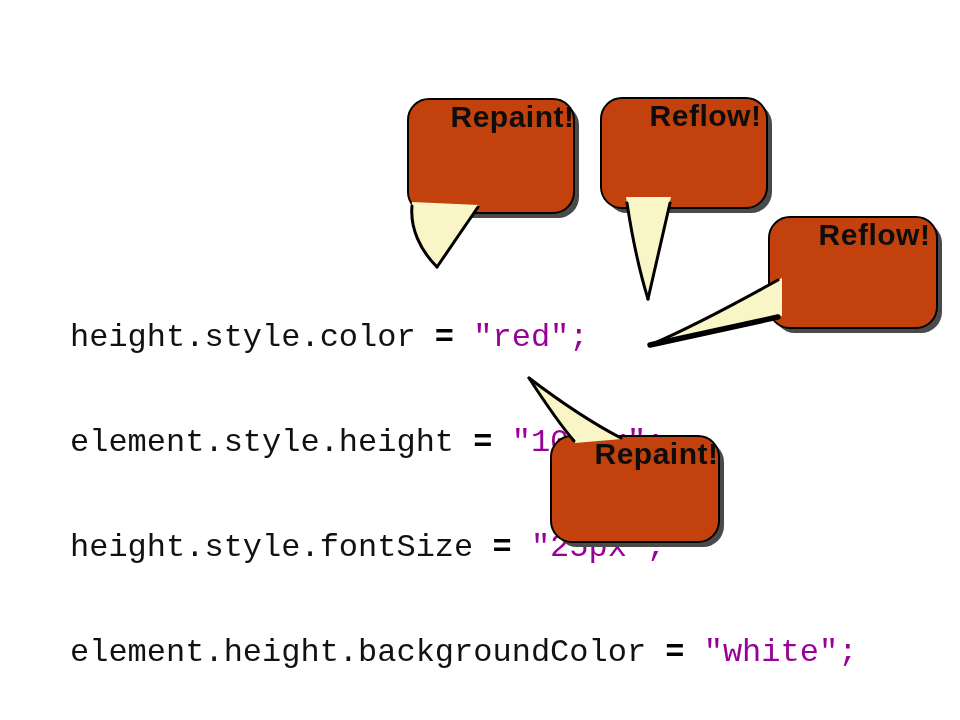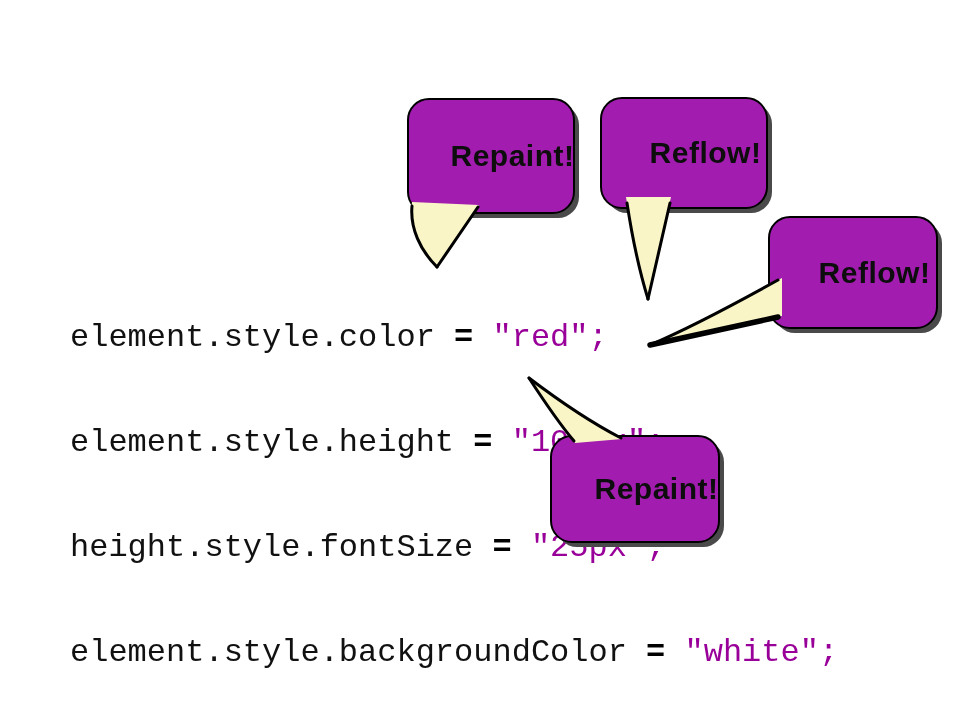--- a/index.html
+++ b/index.html
@@ -34,26 +34,25 @@
     color: #000000;
     margin: 0 1ch;
   }
   .code-val { color: #990099; }
 
   
   .bubble {
     position: absolute;
     z-index: 2;
     box-sizing: border-box;
-    background: #a21caf;
+    background: #c2410c;
     border: 2.5px solid #000000;
     border-radius: 22px;
     box-shadow: 5px 5px 0 -1px #4a4a4a;
     display: flex;
-    align-items: center;
     justify-content: center;
     padding-left: 43px;
   }
   .bubble-label {
     font-weight: bold;
     font-size: 30px;
     color: #0d0d0d;
     letter-spacing: 0.5px;
   }
   #bubble-repaint-top { left: 407px; top:  98px; width: 168px; height: 116px; }
@@ -71,24 +70,24 @@
   .tail-fill { fill: #FAF5C6; stroke: none; }
   .tail-leg  { fill: none; stroke: #000000; stroke-width: 3; stroke-linecap: round; }
   .tail-leg-thick { fill: none; stroke: #000000; stroke-width: 5.5; stroke-linecap: round; }
 </style>
 </head>
 <body>
 
 <div id="slide">
 
   <div id="code">
-    <div class="code-line"><span class="code-target">element.style.color</span><span class="code-op">=</span><span class="code-val">"red";</span></div>
+    <div class="code-line"><span class="code-target">height.style.color</span><span class="code-op">=</span><span class="code-val">"red";</span></div>
     <div class="code-line"><span class="code-target">element.style.height</span><span class="code-op">=</span><span class="code-val">"100px";</span></div>
     <div class="code-line"><span class="code-target">height.style.fontSize</span><span class="code-op">=</span><span class="code-val">"25px";</span></div>
-    <div class="code-line"><span class="code-target">element.style.backgroundColor</span><span class="code-op">=</span><span class="code-val">"white";</span></div>
+    <div class="code-line"><span class="code-target">element.height.backgroundColor</span><span class="code-op">=</span><span class="code-val">"white";</span></div>
   </div>
 
   <div class="bubble" id="bubble-repaint-top">
     <span class="bubble-label">Repaint!</span>
   </div>
   <div class="bubble" id="bubble-reflow-top">
     <span class="bubble-label">Reflow!</span>
   </div>
   <div class="bubble" id="bubble-reflow-right">
     <span class="bubble-label">Reflow!</span>

